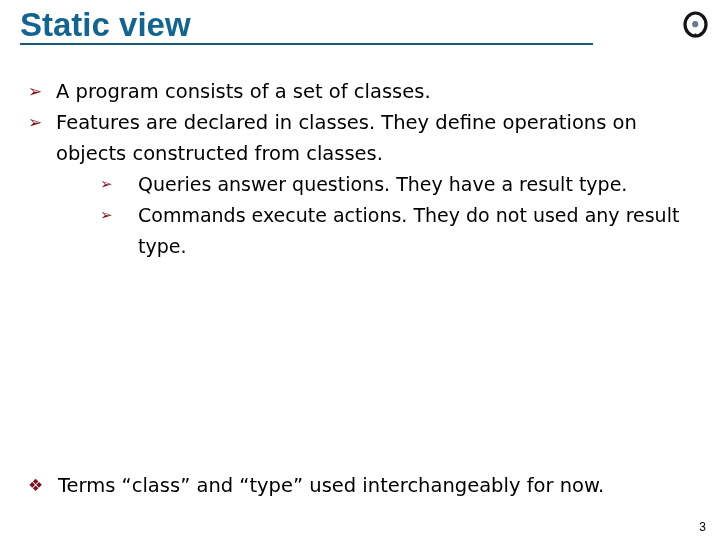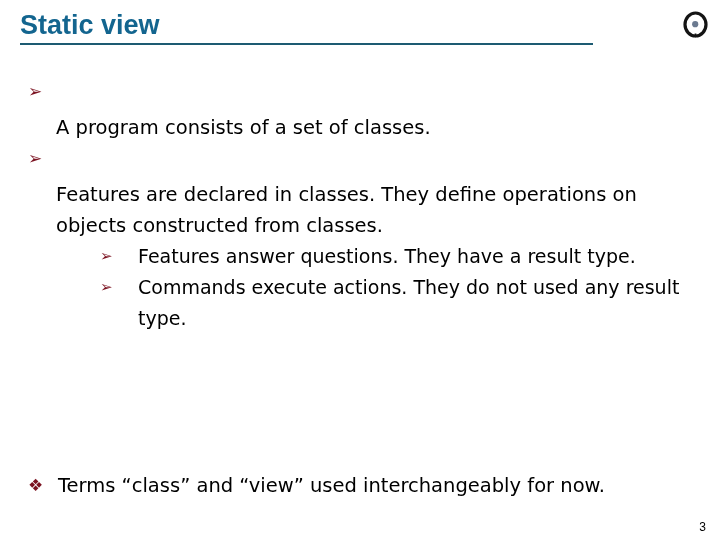--- a/index.html
+++ b/index.html
@@ -24,21 +24,21 @@
 
   
   .title-area {
     position: absolute;
     left: 20px;
     top: 10px;
     width: 575px;
   }
   .slide-title {
     font-family: "Liberation Sans", sans-serif;
-    font-size: 27px;
+    font-size: 33px;
     font-weight: bold;
     color: #13658f;
     line-height: 30px;
     letter-spacing: 0px;
     white-space: nowrap;
   }
   .title-rule {
     position: absolute;
     left: 20px;
     top: 43px;
@@ -81,21 +81,20 @@
     width: 34px;
     color: #7b1220;
     font-size: 17px;
     line-height: 31px;
     text-align: left;
     padding-left: 6px;
     box-sizing: border-box;
   }
   .lvl1 .btext {
     flex: 1 1 auto;
-    margin-top: 36px;
   }
 
   .lvl2 {
     font-size: 19px;
     line-height: 31px;
     margin-left: 78px;
   }
   .lvl2 .glyph {
     flex: 0 0 auto;
     width: 38px;
@@ -171,30 +170,30 @@
       <span class="btext">A program consists of a set of classes.</span>
     </div>
 
     <div class="bullet-row lvl1">
       <span class="glyph">➢</span>
       <span class="btext">Features are declared in classes. They define operations on objects constructed from classes.</span>
     </div>
 
     <div class="bullet-row lvl2">
       <span class="glyph">➢</span>
-      <span class="btext">Features answer questions. They have a result type.</span>
+      <span class="btext">Queries answer questions. They have a result type.</span>
     </div>
 
     <div class="bullet-row lvl2">
       <span class="glyph">➢</span>
       <span class="btext">Commands execute actions. They do not used any result type.</span>
     </div>
 
   </div>
 
   <div class="bottom-note">
     <span class="glyph">❖</span>
-    <span class="btext">Terms “class” and “view” used interchangeably for now.</span>
+    <span class="btext">Terms “class” and “type” used interchangeably for now.</span>
   </div>
 
   <div class="page-number">3</div>
 
 </div>
 
 </body></html>

